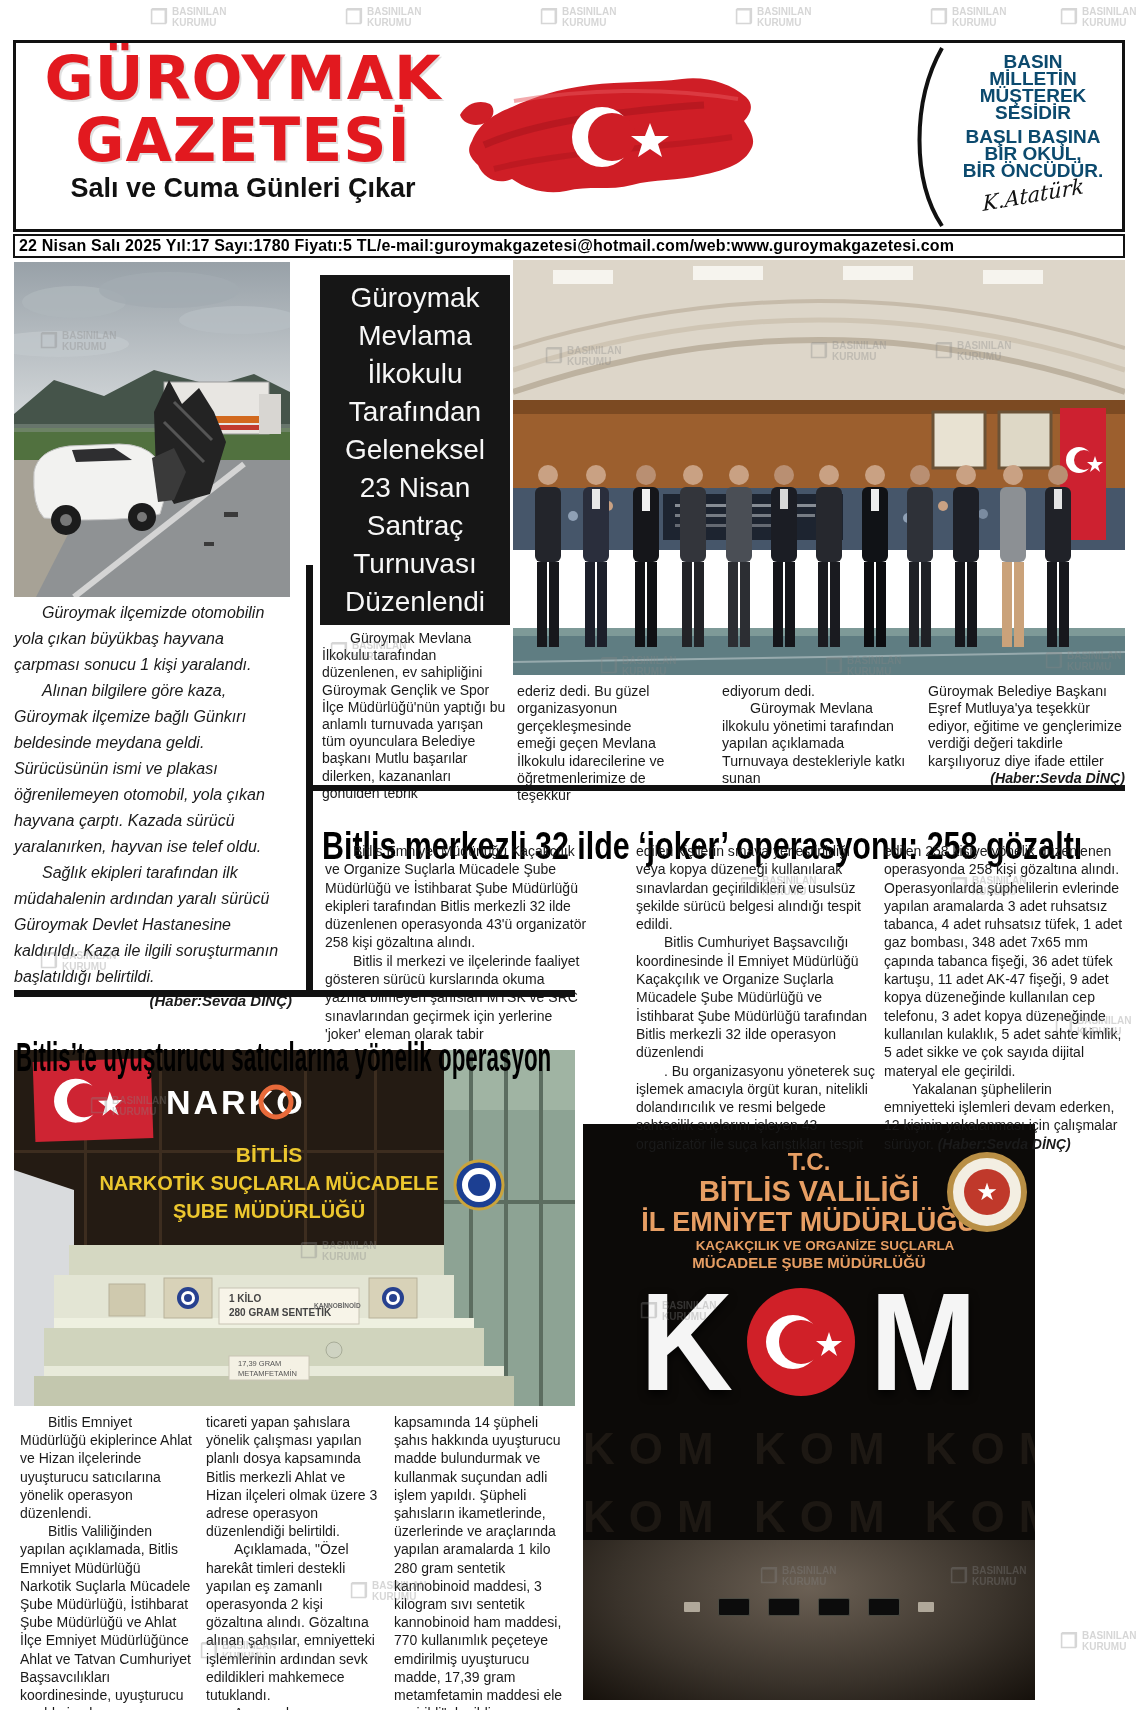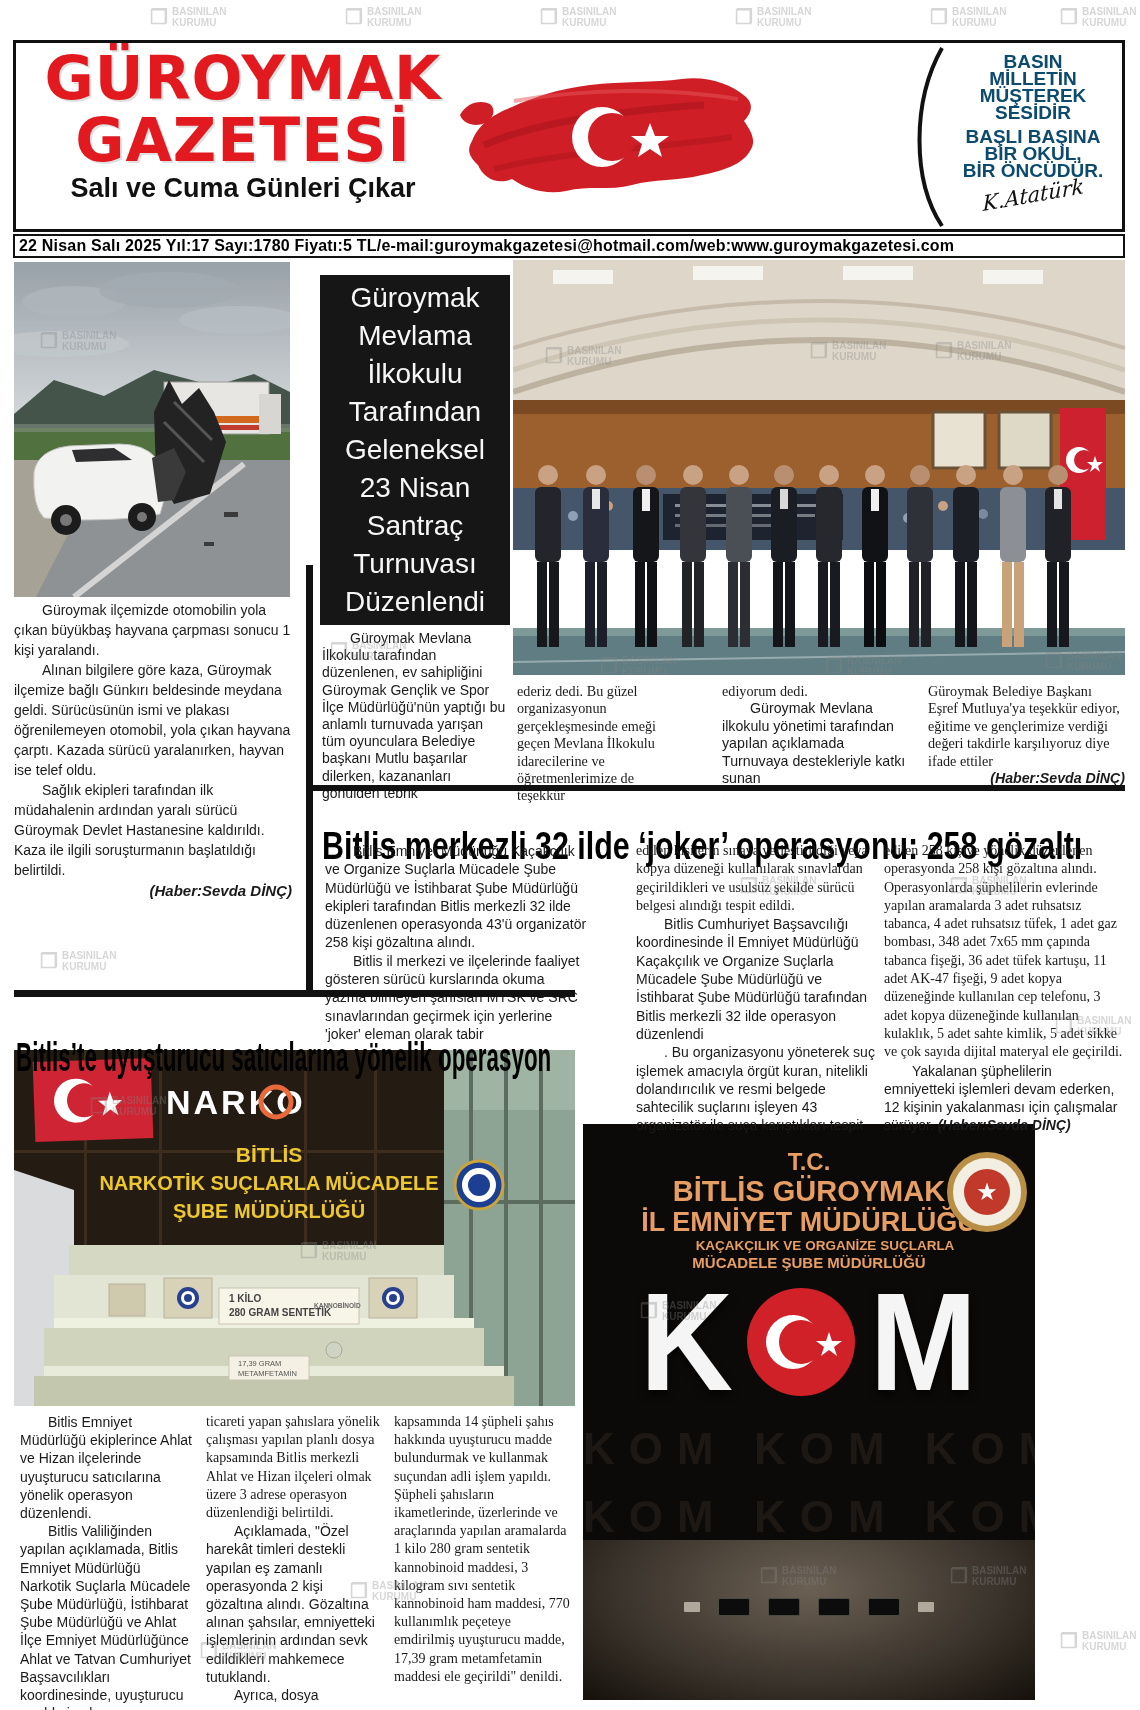--- a/index.html
+++ b/index.html
@@ -34,25 +34,25 @@
                 box-sizing:border-box;display:flex;align-items:center;padding-left:4px;z-index:2;}
   #dateline-bar span{font-weight:bold;font-size:16px;letter-spacing:.2px;color:#000;}
   
   .photo{position:absolute;z-index:1;}
   
   #box-santrac{position:absolute;left:320px;top:275px;width:190px;height:350px;background:#161616;
                z-index:2;display:flex;flex-direction:column;justify-content:center;text-align:center;}
   .box-line{color:#f7f7f7;font-size:28px;line-height:38px;font-weight:400;}
   
   .body-txt p{margin:0;text-indent:28px;}
-  .body-txt p.noindent{text-indent:0;font-family:Liberation Serif, serif;}
+  .body-txt p.noindent{text-indent:0;}
   .byline{font-weight:bold;font-style:italic;text-align:right;}
   #art-gunkir{position:absolute;left:14px;top:600px;width:278px;z-index:2;}
   #gunkir-headline{margin:0 0 10px 0;font-size:31px;line-height:38px;font-weight:bold;text-align:center;color:#000;}
-  #art-gunkir .body-txt{font-size:14px;line-height:20px;}
+  #art-gunkir .body-txt{font-size:16px;line-height:26px;font-style:italic;}
   #art-gunkir .byline{font-size:15px;margin-top:2px;}
   #santrac-col0{position:absolute;left:322px;top:630px;width:188px;font-size:14px;line-height:17.2px;z-index:2;}
   #santrac-col1{position:absolute;left:517px;top:683px;width:152px;font-size:14.2px;line-height:17.4px;z-index:2;}
   #santrac-col2{position:absolute;left:722px;top:683px;width:192px;font-size:14.2px;line-height:17.4px;z-index:2;}
   #santrac-col3{position:absolute;left:928px;top:683px;width:197px;font-size:14.2px;line-height:17.4px;z-index:2;}
   #santrac-col3 .byline{font-size:14.2px;}
   .vrule{position:absolute;background:#111;z-index:2;}
   .hrule{position:absolute;background:#111;z-index:2;}
   #rule-v1{left:306px;top:565px;width:7px;height:430px;}
   #rule-h1{left:306px;top:785px;width:819px;height:6px;}
@@ -618,21 +618,21 @@
 
   </div>
 
   <div id="kom-poster">
     <div class="kom-wm" style="top:300px;">KOM KOM KOM</div>
     <div class="kom-wm" style="top:368px;">KOM KOM KOM</div>
     <div class="kom-wm" style="top:436px;">KOM KOM KOM</div>
     <div class="kom-wm" style="top:504px;">KOM KOM KOM</div>
     <div id="kom-header">
       <div class="kom-l1">T.C.</div>
-      <div class="kom-l2">BİTLİS GÜROYMAK</div>
+      <div class="kom-l2">BİTLİS VALİLİĞİ</div>
       <div class="kom-l3">İL EMNİYET MÜDÜRLÜĞÜ</div>
       <div class="kom-l4">KAÇAKÇILIK VE ORGANİZE SUÇLARLA</div>
       <div class="kom-l5">MÜCADELE ŞUBE MÜDÜRLÜĞÜ</div>
     </div>
     <div id="kom-emblem">
       <div class="emb-core">★</div>
     </div>
     <div id="kom-logo">
       <span class="kom-letter">K</span>
       <svg width="112" height="112" viewBox="0 0 112 112">

